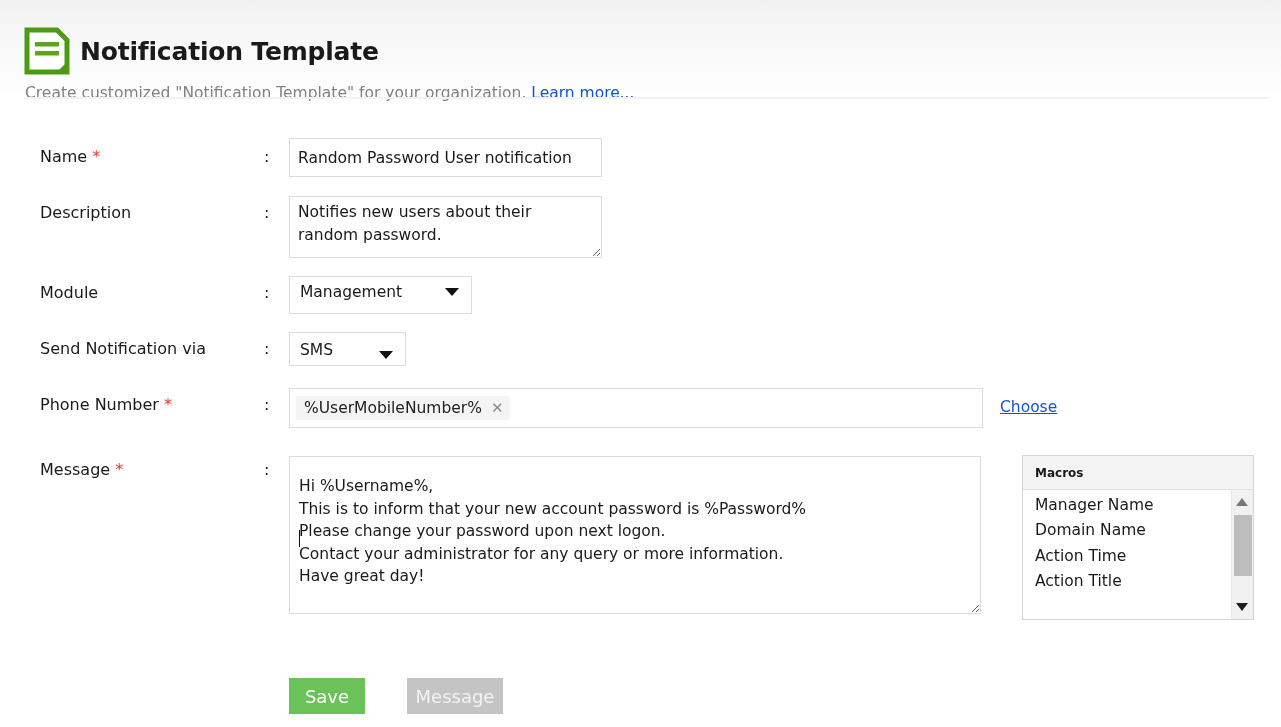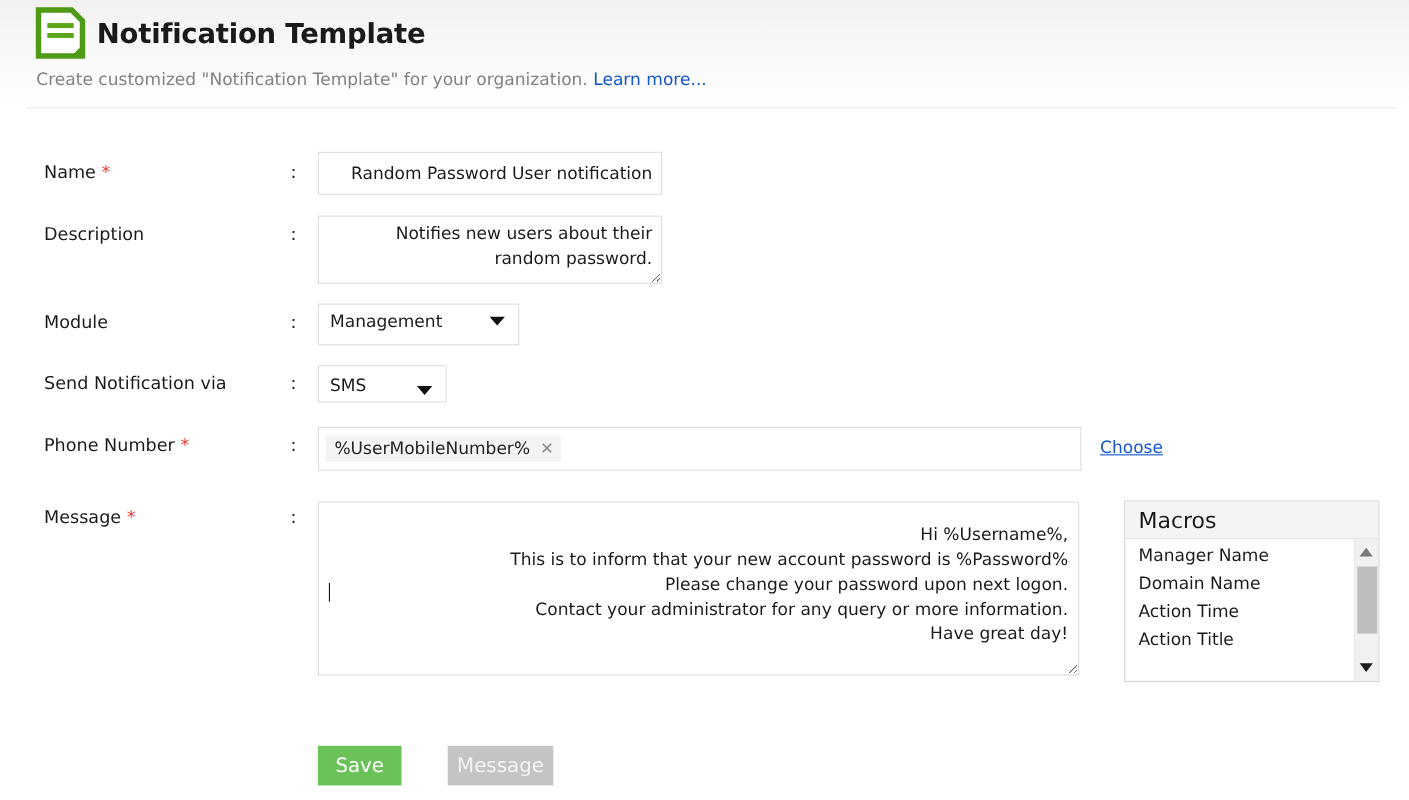--- a/index.html
+++ b/index.html
@@ -17,22 +17,21 @@
 
   
   .page-header {
     position: relative;
     height: 98px;
     background: linear-gradient(to bottom, #f1f1f1 0%, #f6f6f6 30%, #ffffff 100%);
   }
   .header-inner {
     position: absolute;
     left: 24px;
-    top: 6px;
-    margin-left: 8px;
+    top: 27px;
   }
   .title-row {
     display: flex;
     align-items: center;
   }
   .doc-icon {
     width: 46px;
     height: 48px;
     flex: 0 0 auto;
     margin-right: 10px;
@@ -100,21 +99,20 @@
 
   input.txt, textarea.txt {
     font-family: "DejaVu Sans", sans-serif;
     font-size: 15.5px;
     color: #1a1a1a;
     border: 1px solid #dcdcdc;
     background: #ffffff;
     box-sizing: border-box;
     outline: none;
     padding: 4px 8px;
-    text-align: right;
   }
   textarea.txt {
     resize: both;
     overflow: hidden;
     line-height: 22.5px;
   }
 
   .selectbox {
     border: 1px solid #dcdcdc;
     background: #ffffff;
@@ -195,22 +193,22 @@
     background: #ffffff;
     box-sizing: border-box;
   }
   .macros-head {
     height: 34px;
     background: #f4f4f4;
     border-bottom: 1px solid #e3e3e3;
     display: flex;
     align-items: center;
     padding-left: 12px;
-    font-size: 20px;
-    font-weight: normal;
+    font-size: 12px;
+    font-weight: bold;
     color: #1a1a1a;
     box-sizing: border-box;
   }
   .macros-body {
     position: relative;
     height: 129px;
     overflow: hidden;
   }
   .macros-list {
     position: absolute;

